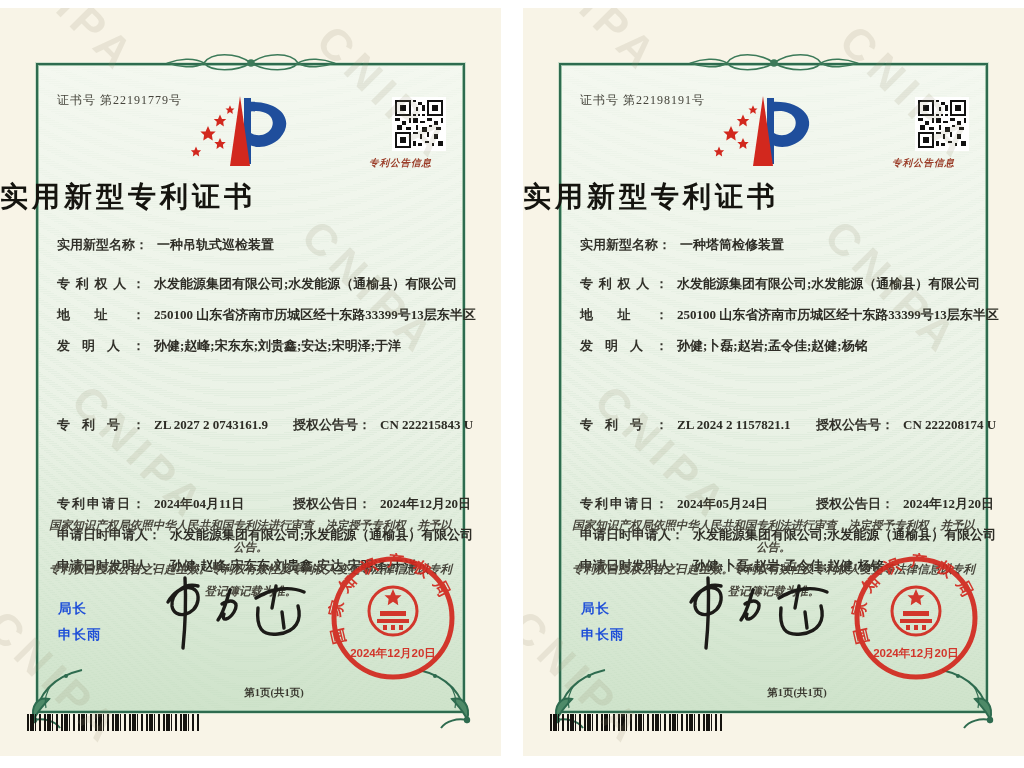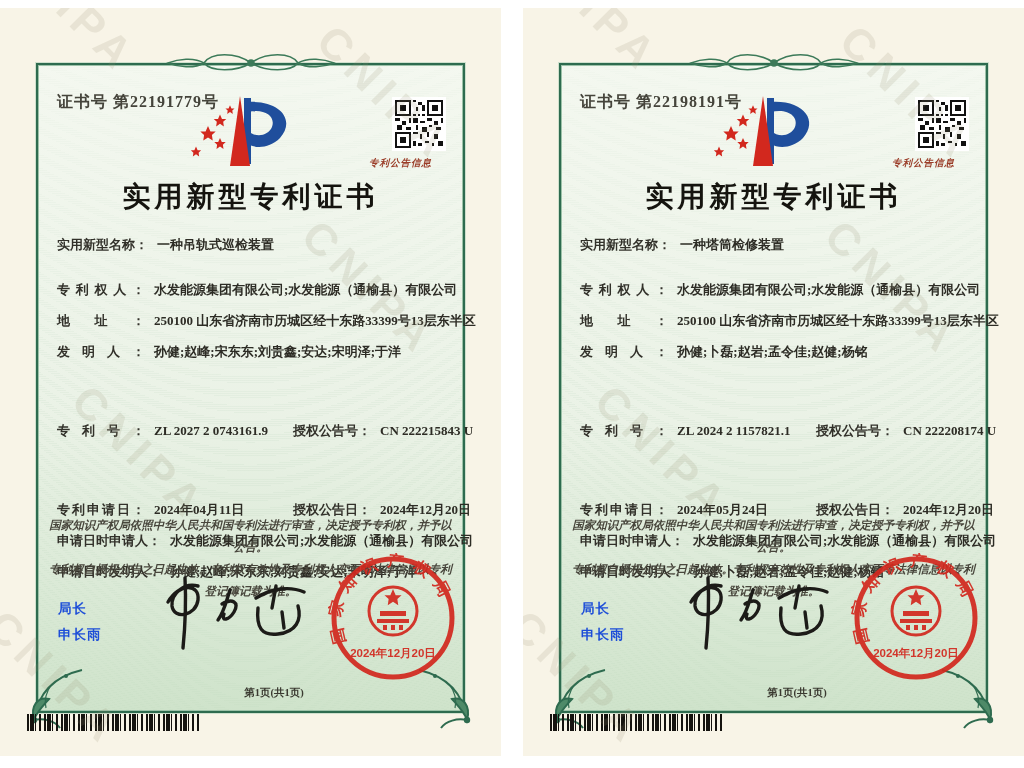--- a/index.html
+++ b/index.html
@@ -29,41 +29,41 @@
       repeating-radial-gradient(85% 20% at 50% 112%, rgba(125,172,135,0.28) 0 1.5px, rgba(0,0,0,0) 1.5px 6px),
       #f1f5ec;
     z-index:1;
   }
   .ornament{position:absolute;z-index:3;}
   .top-flourish{left:50%;top:42px;transform:translateX(-50%);}
   .corner-bl{left:22px;bottom:26px;}
   .corner-br{right:22px;bottom:26px;transform:scaleX(-1);}
   .content{position:absolute;inset:0;z-index:4;}
   .cert-no{
-    position:absolute;left:57px;top:84px;font-size:16px;color:#45443b;
-    letter-spacing:1px;font-weight:bold;
+    position:absolute;left:57px;top:84px;font-size:12px;color:#45443b;
+    letter-spacing:1px;font-weight:normal;
   }
   .logo{position:absolute;left:182px;top:86px;width:120px;height:82px;}
   .qr{position:absolute;right:58px;top:92px;width:48px;height:48px;background:#fff;
       box-shadow:0 0 0 3px #fff;}
   .qr svg{width:100%;height:100%;}
   .qr-caption{
     position:absolute;right:36px;top:149px;width:96px;text-align:left;
     font-size:9.5px;font-style:italic;color:#9a3d28;letter-spacing:1px;font-weight:bold;
   }
   .title{
-    position:absolute;left:0;right:0;top:170px;text-align:center;
+    position:absolute;left:0;right:0;top:170px;text-align:left;
     font-size:28px;font-weight:bold;color:#15140f;letter-spacing:4px;
   }
   .fields{
     position:absolute;left:57px;right:38px;top:228px;
     font-size:13px;color:#32312a;
   }
   .row{display:flex;align-items:baseline;margin-bottom:13px;white-space:nowrap;}
-  .row.gap-lg{margin-bottom:27px;}
+  .row.gap-lg{margin-bottom:21px;}
   .lbl{flex:0 0 88px;text-align:justify;text-align-last:justify;margin-right:9px;font-weight:bold;}
   .lbl.auto{flex:0 0 auto;text-align-last:auto;margin-right:9px;}
   .val{font-weight:bold;color:#2d2c25;}
   .cell1{flex:0 0 236px;display:flex;align-items:center;}
   .cell2{display:flex;align-items:baseline;margin-top:48px;}
   .statement{
     position:absolute;left:46px;right:46px;top:506px;text-align:center;
     font-size:11.5px;font-style:italic;color:#48463c;line-height:22px;font-weight:bold;
   }
   .signer{

